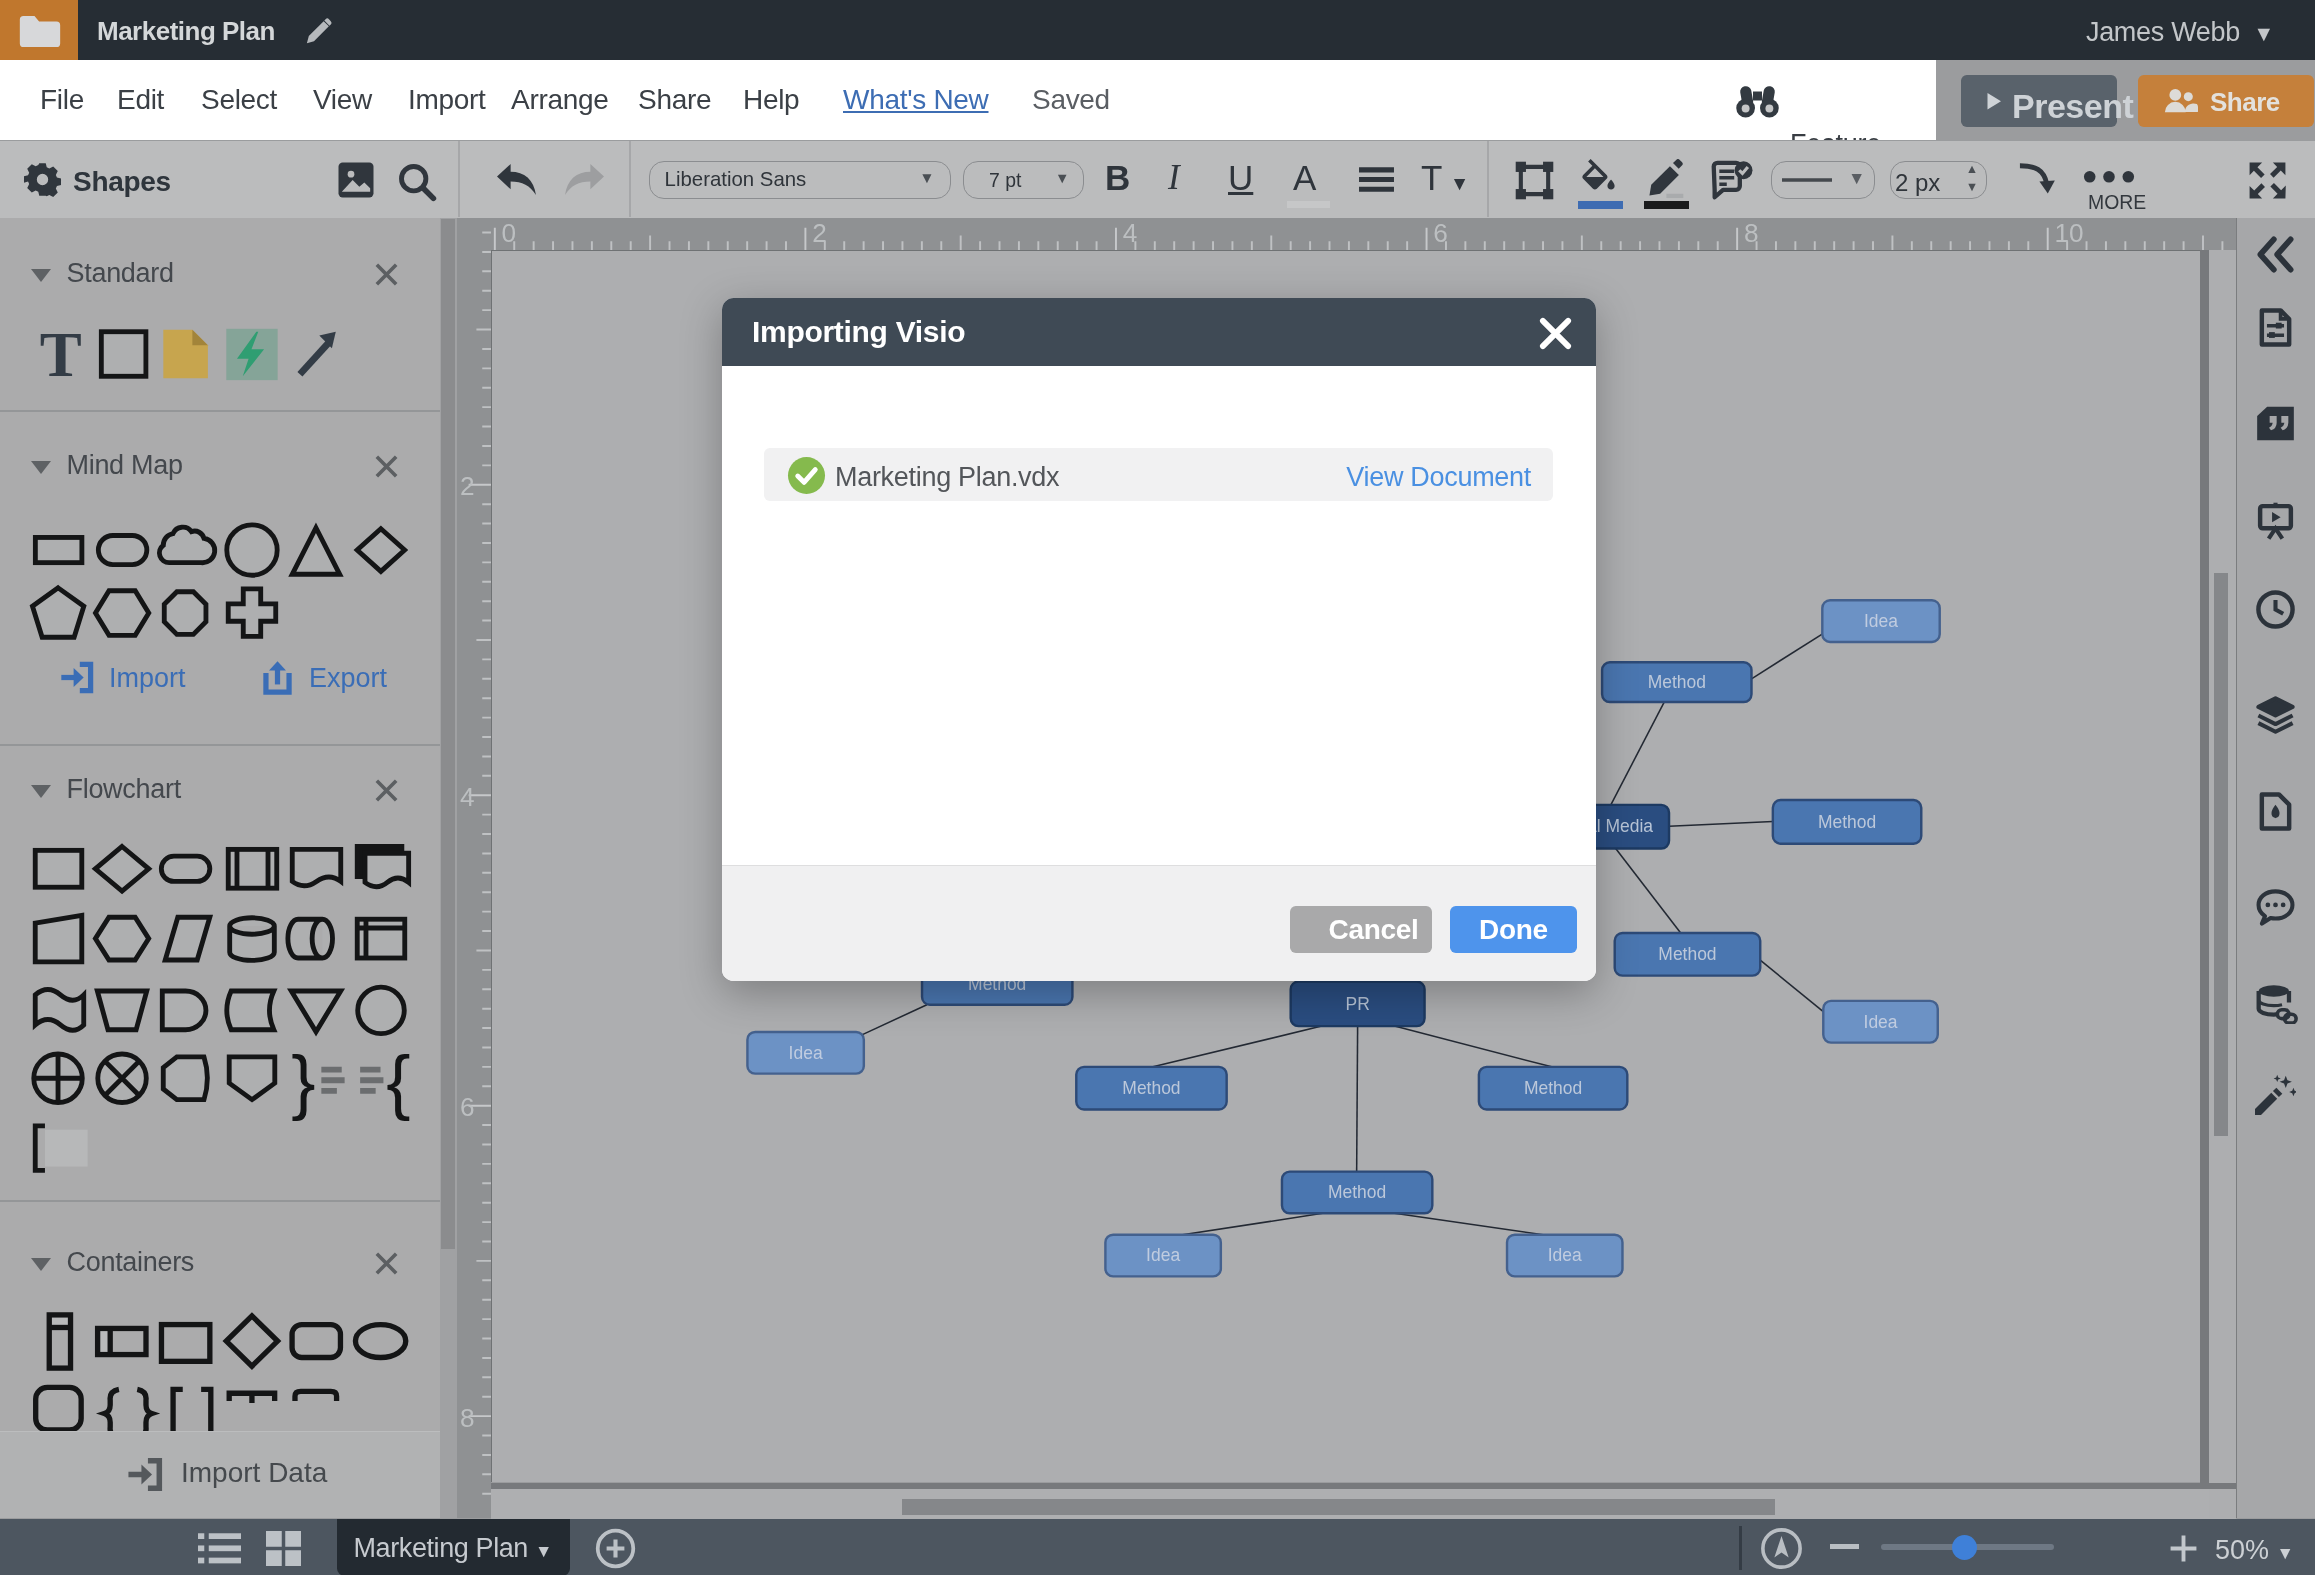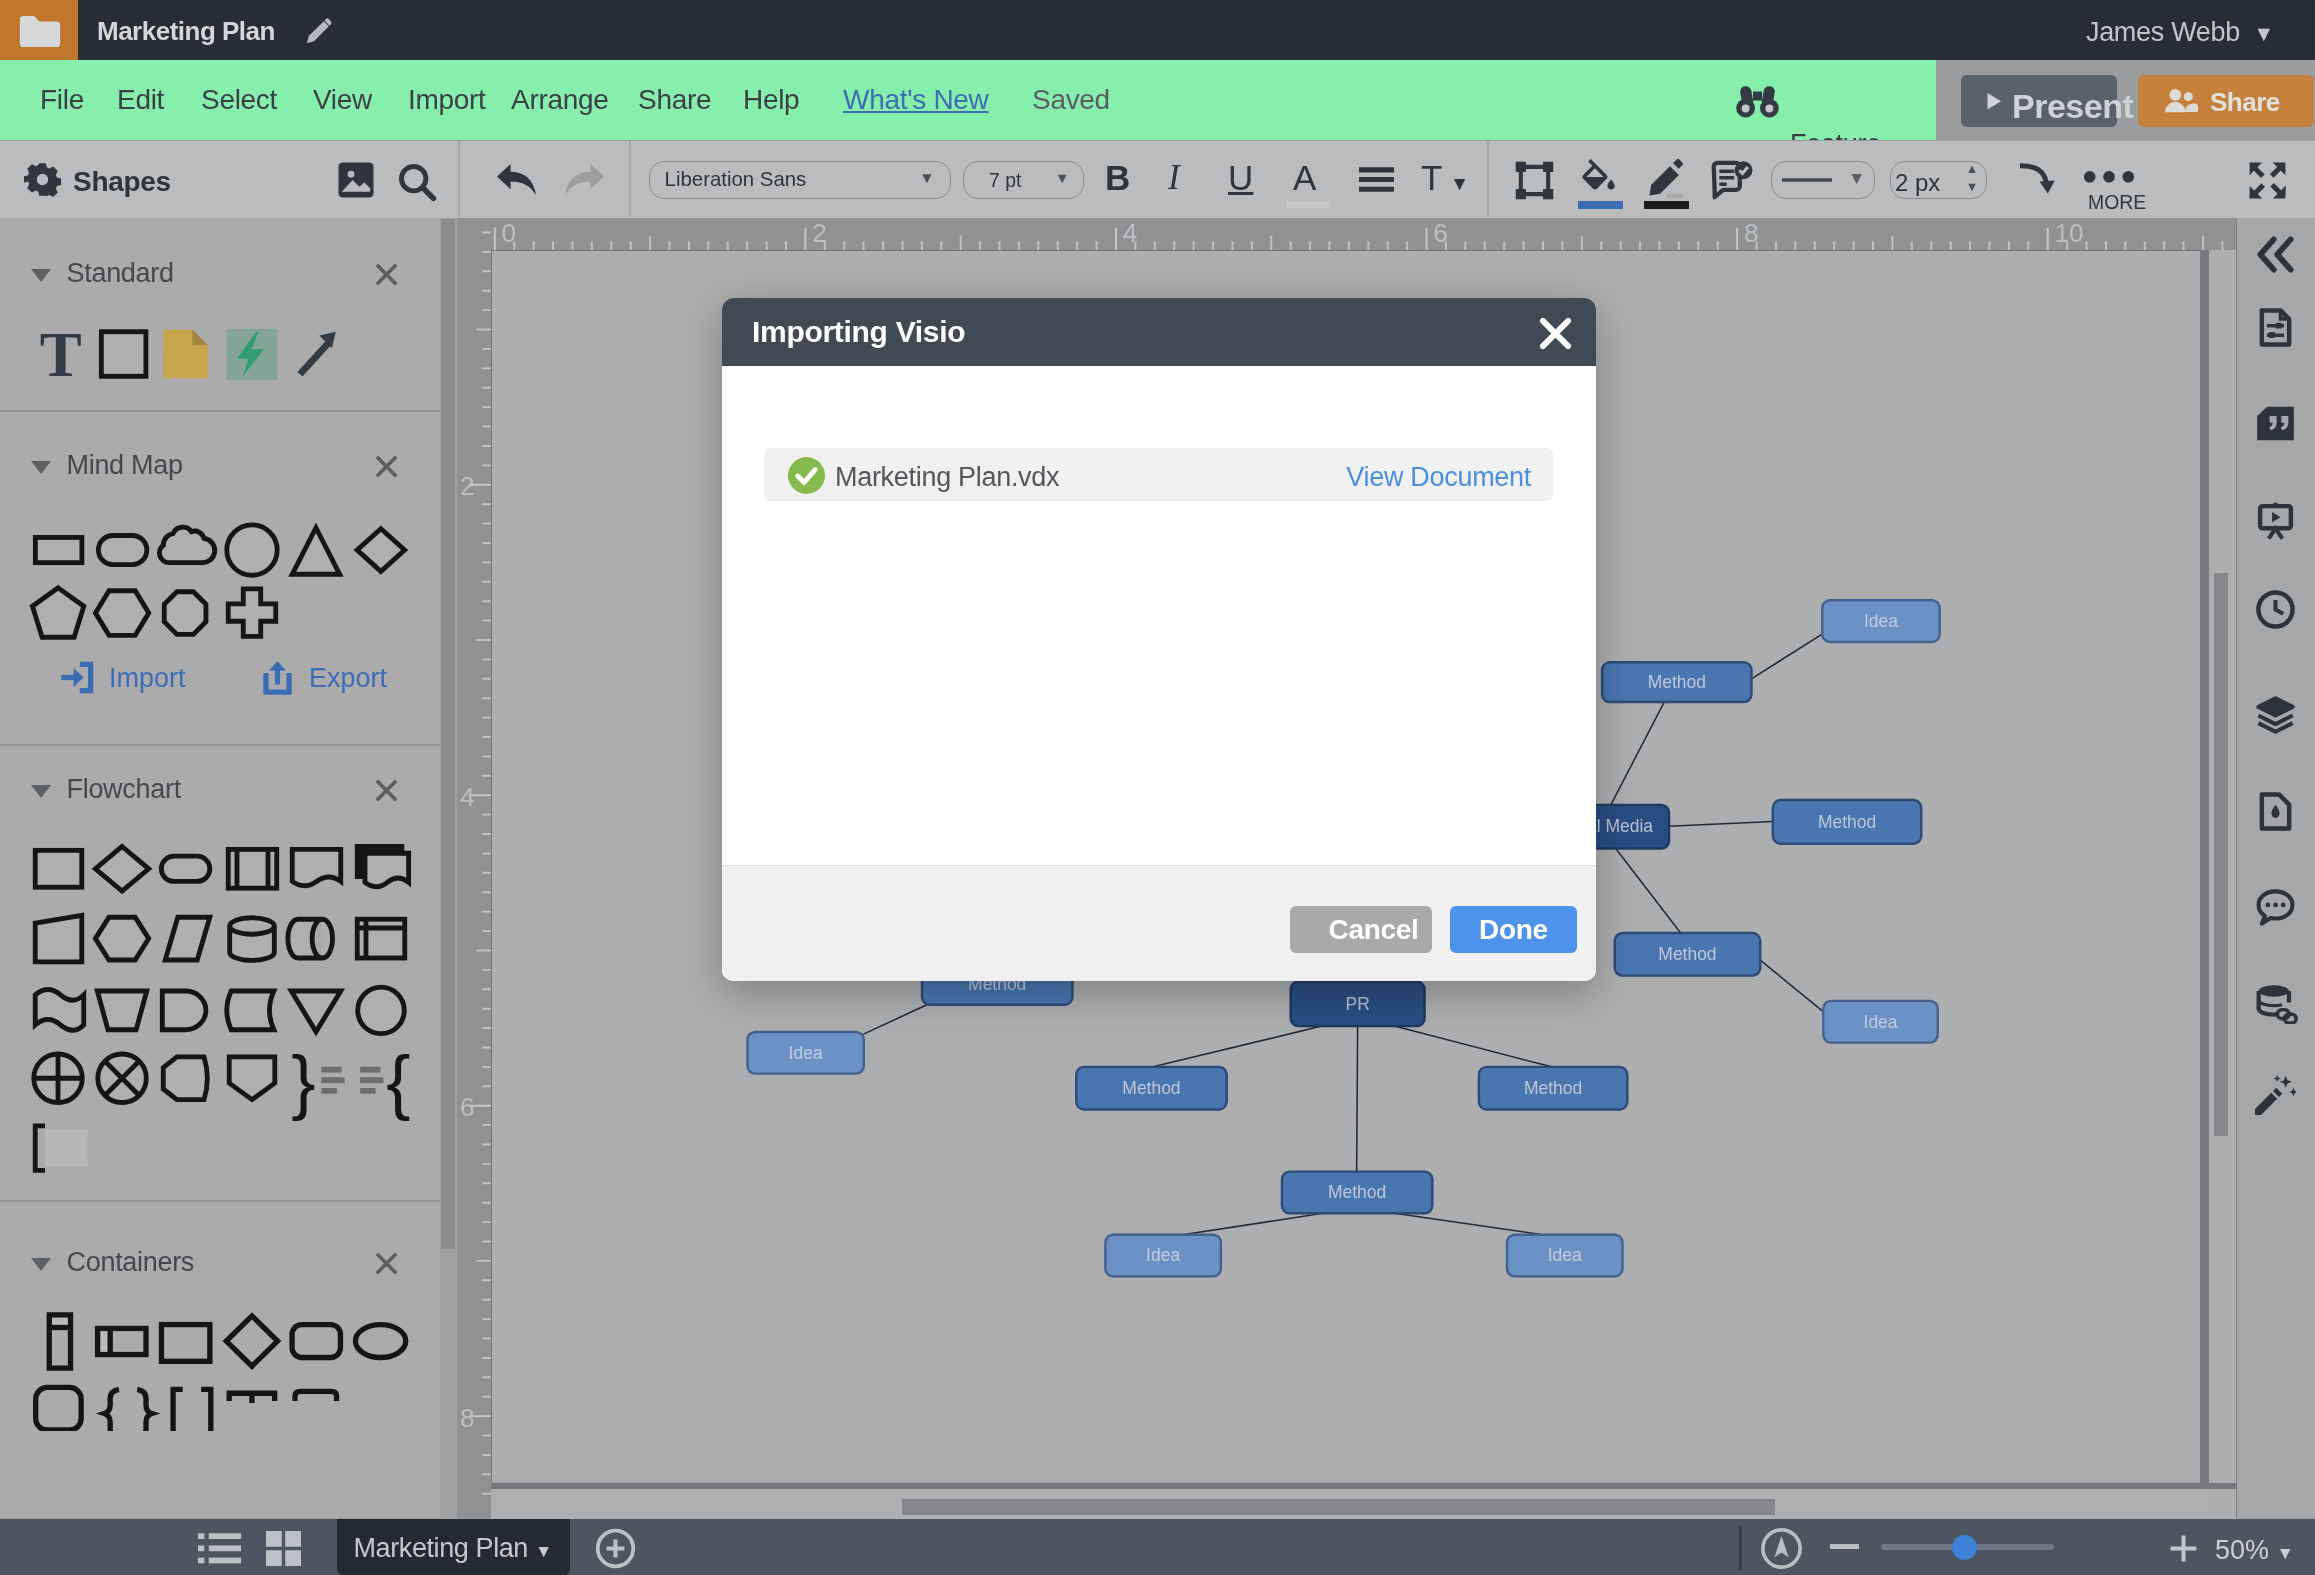--- a/index.html
+++ b/index.html
@@ -8,21 +8,21 @@
   .abs { position:absolute; }
   svg { display:block; }
 
   
   #topbar { left:0; top:0; width:2315px; height:60px; background:#262d34; z-index:5; }
   #logo { left:0; top:0; width:78px; height:60px; background:#c0772d; z-index:6; }
   #doctitle { left:97px; top:15.5px; color:#d4d7d9; font-size:26px; font-weight:bold; z-index:6; letter-spacing:-0.5px; }
   #username { right:41px; top:16.5px; color:#c3c6c9; font-size:27px; z-index:6; letter-spacing:-0.3px; }
 
   
-  #menubar { left:0; top:60px; width:1936px; height:80px; background:#86efac; z-index:5; }
+  #menubar { left:0; top:60px; width:1936px; height:80px; background:#ffffff; z-index:5; }
   .menuitem { position:absolute; top:24px; font-size:28px; color:#3b4046; letter-spacing:-0.3px; }
 
   
   #toolbar { left:0; top:140px; width:2315px; height:78px; background:#bbbcbd; border-top:1.9px solid #9a9c9e; z-index:5; }
   .tsep { position:absolute; top:0px; width:1.9px; height:76px; background:#a6a7a9; }
   .tbox { position:absolute; border:1.9px solid #8b8d90; border-radius:15px; height:38px; top:20.4px; color:#2f343a; font-size:20.4px; }
   .ticon { position:absolute; }
 
   
   #panel { left:0; top:217px; width:440px; height:1301px; background:#ababac; overflow:hidden; z-index:4; }
@@ -433,20 +433,28 @@
         <rect x="36" y="78" width="47" height="44" rx="12"></rect>
         <path d="M122 80 q-10 2 -9 11 l0 5 q0 7 -6 9 q6 2 6 9 l0 5 q-1 9 9 11"></path>
         <path d="M141 80 q10 2 9 11 l0 5 q0 7 6 9 q-6 2 -6 9 l0 5 q1 9 -9 11"></path>
         <path d="M188 80 h-10 v50 h10"></path>
         <path d="M207 80 h10 v50 h-10"></path>
         <path d="M236 92 v-8 h47 v8 M259.5 84 v10"></path>
         <path d="M304 92 v-5 q0 -5 6 -5 h31 q6 0 6 5 v5"></path>
       </g>
     </svg>
 
+    <div id="importdata">
+      <svg style="position:absolute;left:126px;top:23px;" width="39" height="39" viewBox="0 0 24 24">
+        <path d="M13.5 3.5 h7 v17 h-7" fill="none" stroke="#54585c" stroke-width="3.4"></path>
+        <path d="M1.5 12 h8.5" stroke="#54585c" stroke-width="3.4"></path>
+        <path d="M9.5 5.8 L16 12 L9.5 18.2 Z" fill="#54585c"></path>
+      </svg>
+      <span style="position:absolute;left:181px;top:25px;">Import Data</span>
+    </div>
   </div>
   <div id="panelsb-track" class="abs"></div>
   <div id="panelsb-thumb" class="abs"></div>
 
   <div id="sidebar" class="abs">
     <svg class="sbicon" style="top:19.4px;" width="41" height="37" viewBox="0 0 24 22">
       <g fill="none" stroke="#2c333b" stroke-width="3.4" stroke-linecap="round" stroke-linejoin="round">
         <path d="M11 2 L3 11 L11 20"></path>
         <path d="M21 2 L13 11 L21 20"></path>
       </g>

